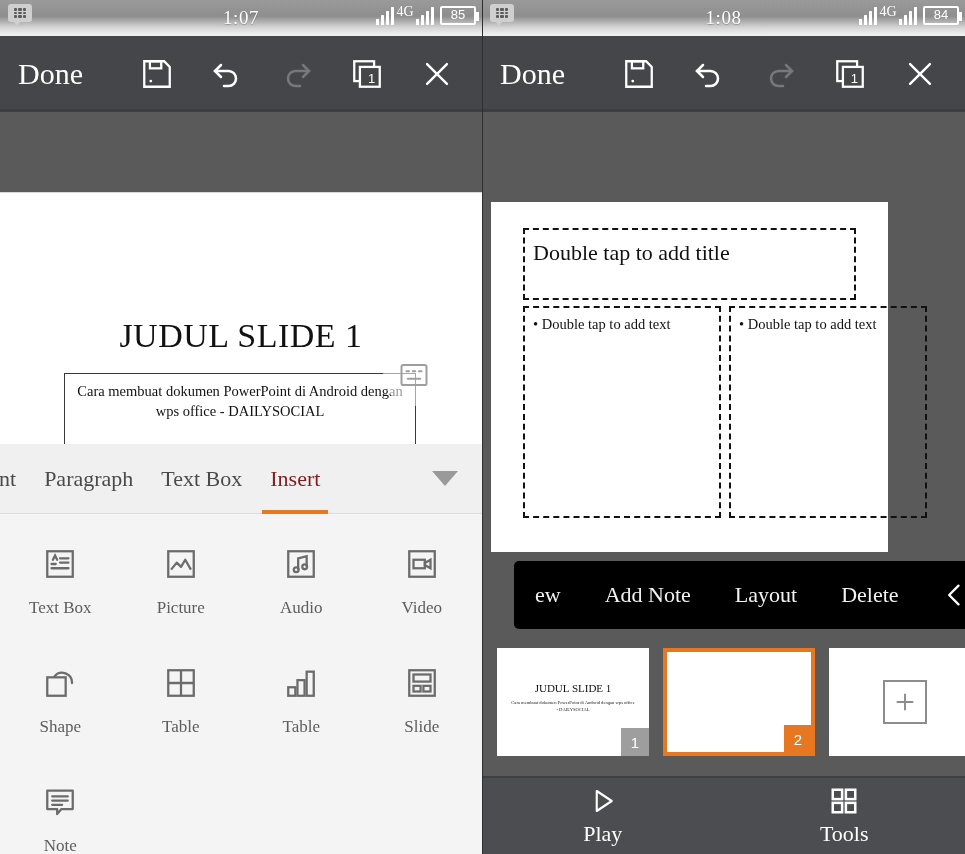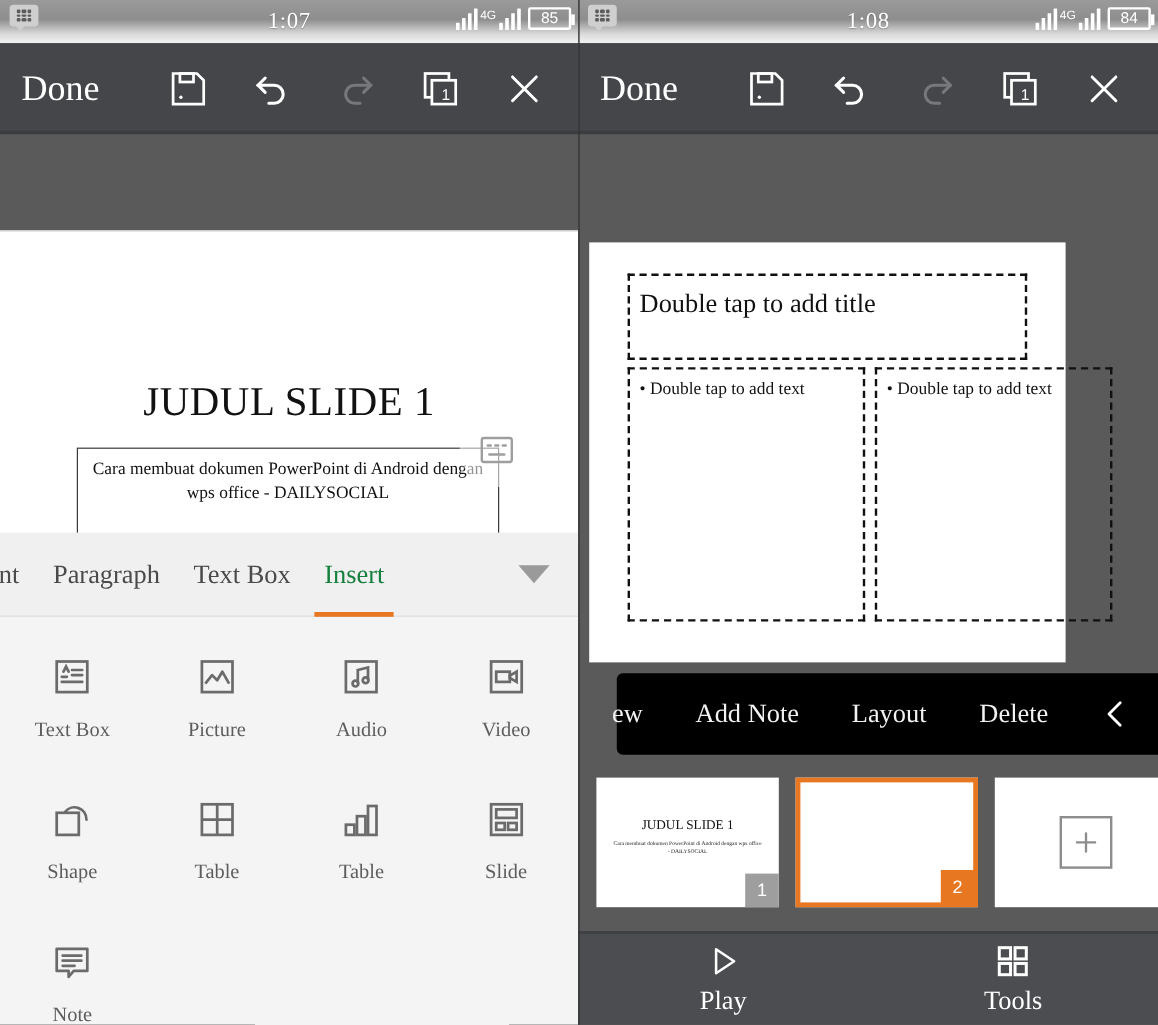--- a/index.html
+++ b/index.html
@@ -36,21 +36,21 @@
   .sb-time {
     position:absolute; left:0; right:0; text-align:center;
     font-family:"Liberation Serif", serif; font-size:19px; color:#ffffff;
     letter-spacing:0.5px; text-shadow:0 1px 1px rgba(0,0,0,.25);
   }
   .sb-right { position:absolute; right:6px; top:5px; display:flex; align-items:flex-end; gap:3px; }
   .sig { display:flex; align-items:flex-end; gap:1.5px; height:20px; }
   .sig i { width:3.5px; background:#ffffff; display:block; border-radius:.5px; }
   .sig i:nth-child(1){height:6px;} .sig i:nth-child(2){height:10px;}
   .sig i:nth-child(3){height:14px;} .sig i:nth-child(4){height:18px;}
-  .net-label { font-family:Liberation Sans, sans-serif; font-size:10px; color:#ffffff; line-height:1; margin:0 -1px 6px -1px; }
+  .net-label { font-family:Liberation Serif, serif; font-size:14px; color:#ffffff; line-height:1; margin:0 -1px 6px -1px; }
   .batt {
     position:relative; border:2px solid #ffffff; border-radius:2px;
     height:19px; min-width:36px; padding:0 4px;
     display:flex; align-items:flex-start; justify-content:center; margin-left:3px;
   }
   .batt span { font-family:"Liberation Sans",sans-serif; font-size:13px; color:#ffffff; line-height:1; }
   .batt::after { content:""; position:absolute; right:-5px; top:4px; width:3px; height:9px; background:#ffffff; }
 
   
   .toolbar {
@@ -92,21 +92,21 @@
   .sheet { position:absolute; left:0; bottom:0; width:482px; height:410px; background:#f4f4f4; }
   .tabs {
     height:70px; background:#f0f0f0; display:flex; align-items:center;
     position:relative; border-bottom:1px solid #dcdcdc;
   }
   .tab {
     font-family:"Liberation Serif", serif; font-size:22px; color:#4a4a4a;
     padding:0 14px; height:70px; display:flex; align-items:center; position:relative; white-space:nowrap;
   }
   .tab.cut { margin-left:-26px; }
-  .tab.active { color:#15803d; }
+  .tab.active { color:#7f1d1d; }
   .tab.active::after {
     content:""; position:absolute; left:6px; right:6px; bottom:0; height:4px; background:#e87722;
   }
   .tab-caret { margin-left:auto; padding:0 24px; height:70px; display:flex; align-items:center; }
   .caret { width:0; height:0; border-left:13px solid transparent; border-right:13px solid transparent; border-top:15px solid #9a9a9a; }
 
   .grid { padding:14px 0 0 0; display:grid; grid-template-columns:repeat(4,1fr); row-gap:6px; }
   .cell { display:flex; flex-direction:column; align-items:center; justify-content:flex-start; height:113px; padding-top:12px; }
   .cell .ico { height:48px; display:flex; align-items:center; justify-content:center; }
   .cell .lbl { margin-top:10px; font-family:"Liberation Serif", serif; font-size:17px; color:#5d5d5d; }
@@ -119,21 +119,21 @@
   .ph-title { left:32px; top:26px; right:32px; height:72px; }
   .ph-title span { display:block; padding:10px 8px 0 8px; font-family:"Liberation Serif", serif; font-size:22px; color:#111; }
   .ph-body { top:104px; height:212px; }
   .ph-left { left:32px; width:198px; }
   .ph-right { left:238px; width:198px; }
   .ph-body span { display:block; padding:8px 6px 0 8px; font-family:"Liberation Serif", serif; font-size:14.5px; color:#111; }
 
   .ctx-wrap { position:relative; height:84px; background:#5a5a5a; }
   .ctx {
     position:absolute; left:32px; right:0; top:8px; height:68px; background:#000000;
-    border-radius:5px 0 0 5px; display:flex; align-items:center;
+    border-radius:5px 0 0 5px; display:flex; align-items:center;padding-left:25px;
   }
   .ctx-item {
     font-family:"Liberation Serif", serif; font-size:22px; color:#f2f2f2; padding:0 22px; white-space:nowrap;
   }
   .ctx-item.cut { padding-left:4px; margin-left:-8px; }
   .ctx-sep { width:1px; height:40px; background:#6a6a6a; margin-left:auto; }
   .ctx-back { padding:0 22px 0 20px; display:flex; align-items:center; }
 
   .thumbs { position:relative; height:130px; background:#5a5a5a; display:flex; align-items:center; gap:14px; padding-left:15px; }
   .thumb { position:relative; width:152px; height:108px; background:#ffffff; flex:0 0 auto; }

